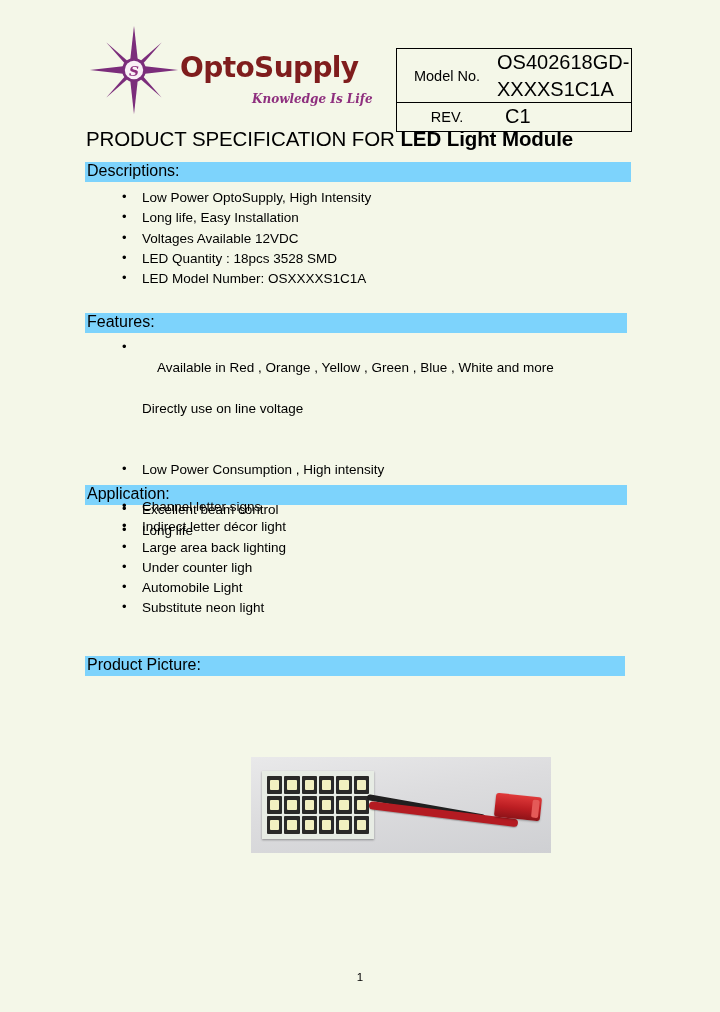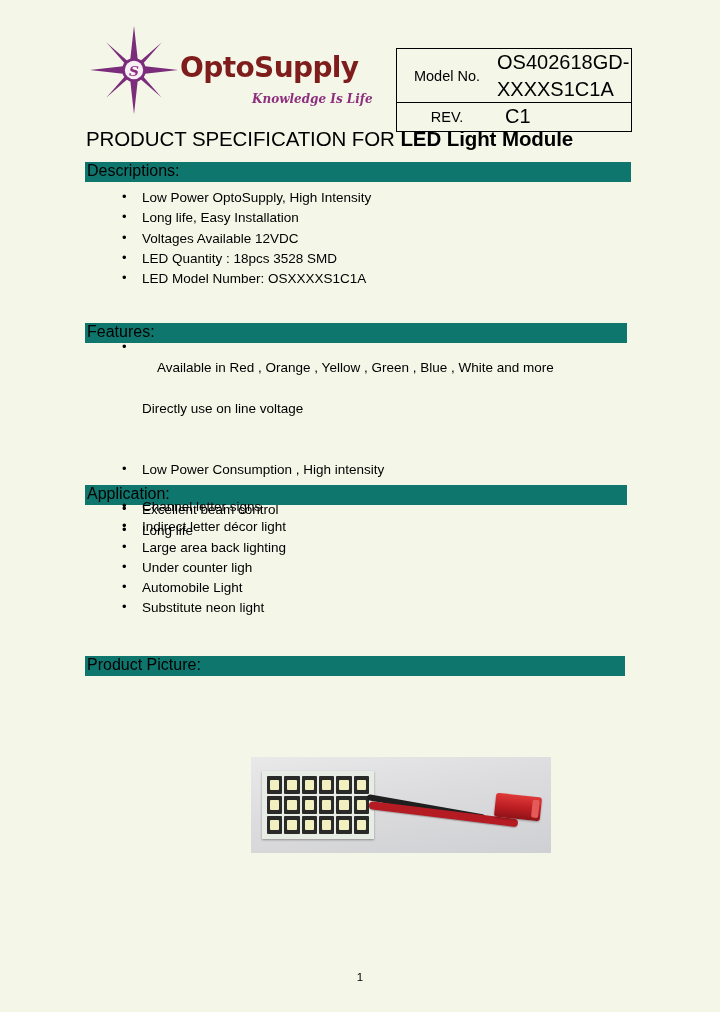--- a/index.html
+++ b/index.html
@@ -111,21 +111,21 @@
     white-space: nowrap;
     letter-spacing: -0.1px;
   }
   .doc-title b { font-weight: bold; }
 
   
   .section-bar {
     position: absolute;
     left: 85px;
     height: 20px;
-    background: #0f766e;
+    background: #7dd3fc;
     box-sizing: border-box;
   }
   .section-bar span {
     position: absolute;
     left: 2px;
     top: -1px;
     font-size: 16px;
     line-height: 20px;
     white-space: nowrap;
   }
@@ -303,21 +303,21 @@
   <span>Descriptions:</span>
 </div>
 <ul class="bullets" style="top:188px;">
   <li>Low Power OptoSupply, High Intensity</li>
   <li>Long life, Easy Installation</li>
   <li>Voltages Available 12VDC</li>
   <li>LED Quantity : 18pcs 3528 SMD</li>
   <li>LED Model Number: OSXXXXS1C1A</li>
 </ul>
 
-<div class="section-bar" style="top:323px; width:542px;">
+<div class="section-bar" style="top:313px; width:542px;">
   <span>Features:</span>
 </div>
 <ul class="bullets" style="top:338px;">
   <li>
     <span>Available in Red , Orange , Yellow , Green , Blue , White and more</span>
     <span class="cont">Directly use on line voltage</span>
   </li>
   <li>Low Power Consumption , High intensity</li>
   <li>Energy saving</li>
   <li>Excellent beam control</li>

